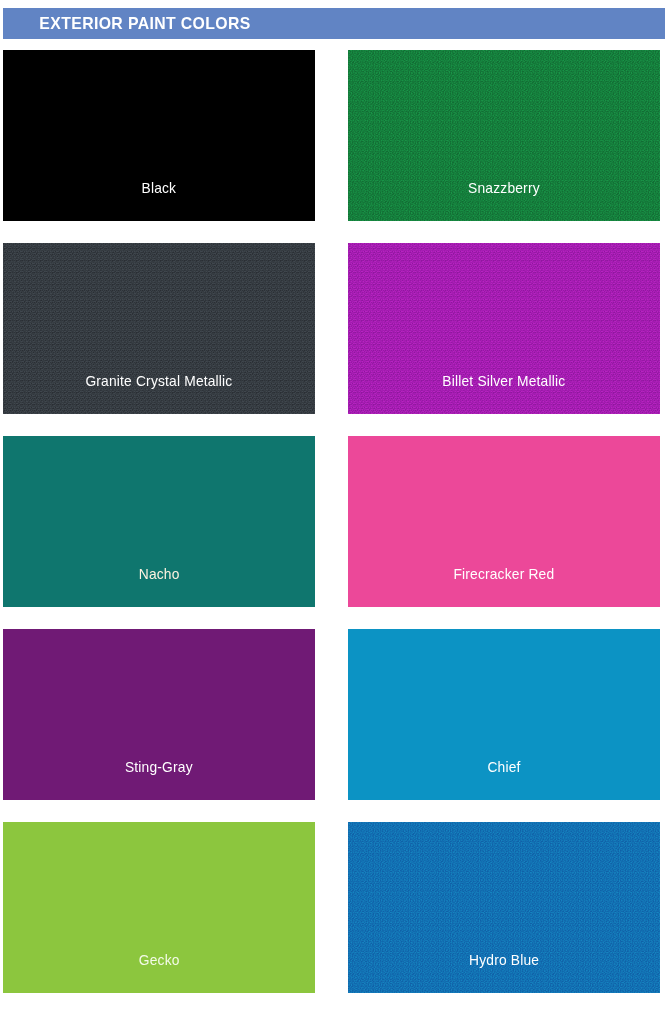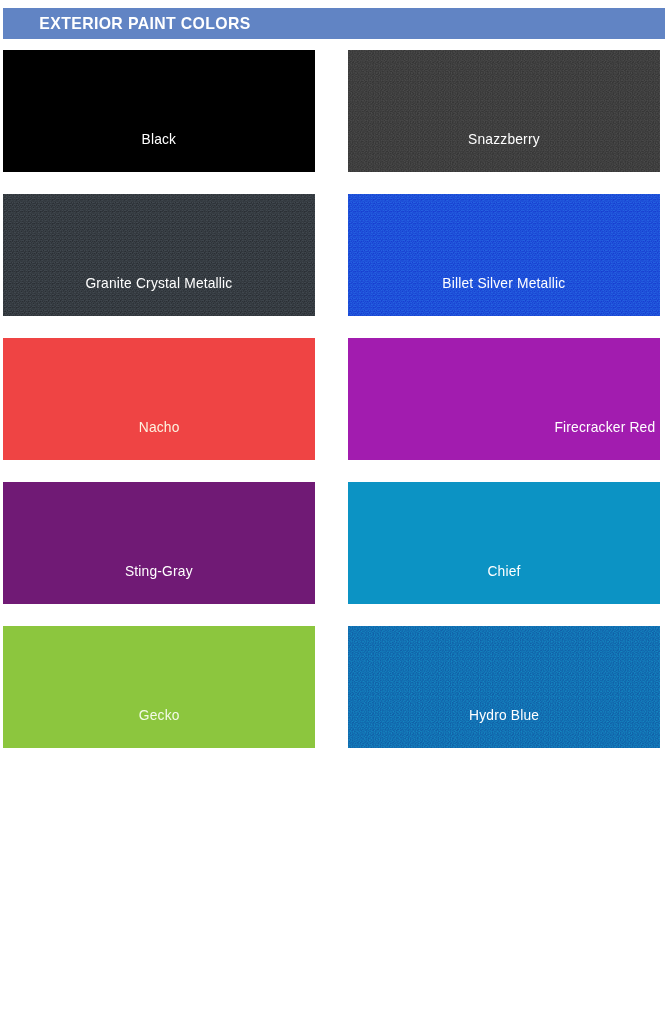--- a/index.html
+++ b/index.html
@@ -55,21 +55,21 @@
     top: 50px;
     width: 657px;
     display: grid;
     grid-template-columns: 312px 312px;
     column-gap: 33px;
     row-gap: 22px;
   }
 
   .swatch {
     position: relative;
-    height: 122px;
+    height: 171px;
     overflow: hidden;
     display: flex;
     align-items: flex-end;
     justify-content: center;
   }
 
   
   .swatch .grain {
     position: absolute;
     inset: 0;
@@ -116,37 +116,37 @@
 
   <div class="header-bar">
     <div class="header-title">EXTERIOR PAINT COLORS</div>
   </div>
 
   <div class="swatch-grid">
       <div class="swatch" style="background: rgb(0, 0, 0);">
         <div class="grain"></div>
         <div class="swatch-label" style="color: rgb(255, 255, 255);">Black</div>
       </div>
-      <div class="swatch textured" style="background: #404040;">
+      <div class="swatch textured" style="background: #15803d;">
         <div class="grain"></div>
         <div class="swatch-label" style="color: rgb(255, 255, 255);">Snazzberry</div>
       </div>
       <div class="swatch textured-strong" style="background: rgb(52, 58, 64);">
         <div class="grain"></div>
         <div class="swatch-label" style="color: rgb(255, 255, 255);">Granite Crystal Metallic</div>
       </div>
-      <div class="swatch textured-strong" style="background: #1d4ed8;">
+      <div class="swatch textured-strong" style="background: #a21caf;">
         <div class="grain"></div>
         <div class="swatch-label" style="color: rgb(255, 255, 255);">Billet Silver Metallic</div>
       </div>
-      <div class="swatch" style="background: #ef4444; align-items: flex-end;">
+      <div class="swatch" style="background: #0f766e; align-items: flex-end;">
         <div class="grain"></div>
         <div class="swatch-label" style="color: rgb(253, 243, 224);">Nacho</div>
       </div>
-      <div class="swatch" style="background: #a21caf; justify-content: flex-end;">
+      <div class="swatch" style="background: #ec4899;">
         <div class="grain"></div>
         <div class="swatch-label" style="color: rgb(255, 255, 255);">Firecracker Red</div>
       </div>
       <div class="swatch" style="background: #701a75;">
         <div class="grain"></div>
         <div class="swatch-label" style="color: rgb(255, 255, 255);">Sting-Gray</div>
       </div>
       <div class="swatch" style="background: rgb(12, 147, 196);">
         <div class="grain"></div>
         <div class="swatch-label" style="color: rgb(255, 255, 255);">Chief</div>

